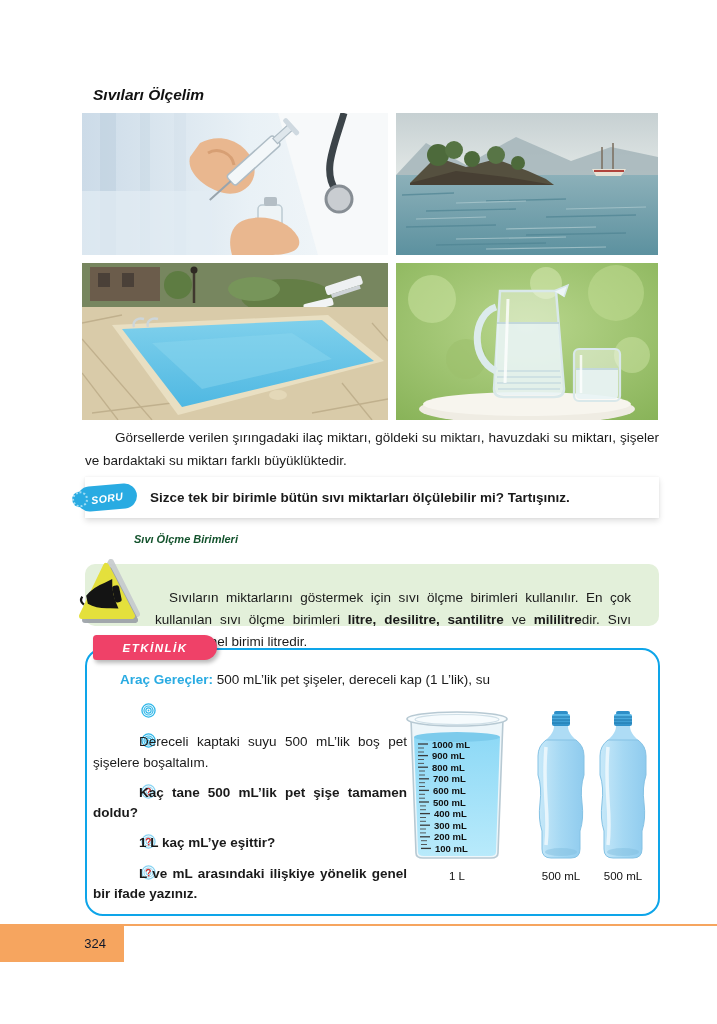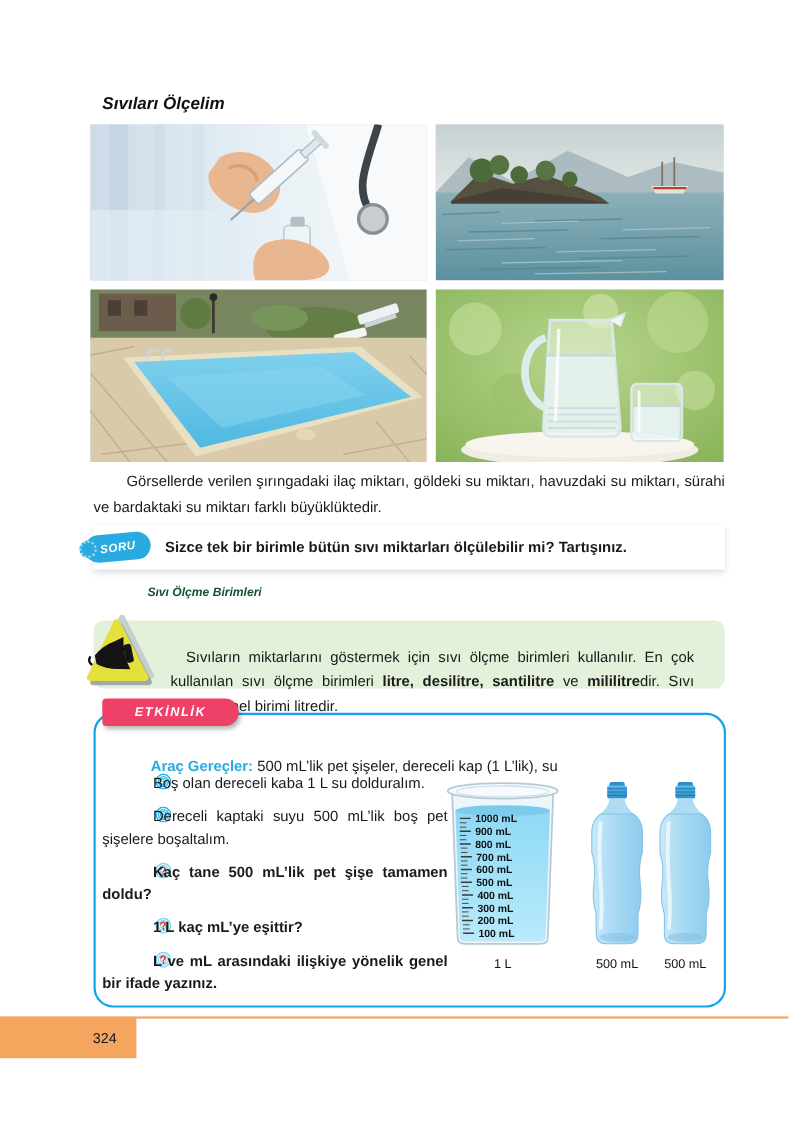--- a/index.html
+++ b/index.html
@@ -44,21 +44,21 @@
 
   
   .activity-box{position:absolute;left:85px;top:648px;width:571px;height:264px;
                 border:2px solid #0ea5e9;border-radius:18px;background:#fff;}
   .activity-badge{position:absolute;left:6px;top:-15px;width:124px;height:25px;background:#EF4168;
                   border-radius:4px 14px 14px 4px;display:flex;align-items:center;justify-content:center;
                   box-shadow:2px 3px 4px rgba(0,0,0,.28);}
   .activity-badge::after{content:"";position:absolute;left:6px;bottom:-3px;width:112px;height:8px;
                   background:#C92B50;border-radius:4px;z-index:-1;}
   .activity-badge span{color:#fff;font-size:11.5px;font-weight:bold;font-style:italic;letter-spacing:1.5px;}
-  .materials{position:absolute;left:33px;top:22px;margin:17px;font-size:13.5px;}
+  .materials{position:absolute;left:33px;top:22px;margin:0;font-size:13.5px;}
   .materials .mat-label{color:#29ABE2;font-weight:bold;}
   .steps{position:absolute;left:6px;top:52px;width:314px;}
   .step{margin:0 0 10px 0;font-size:13.5px;line-height:1.5;text-align:justify;text-indent:24px;}
   .step.q{font-weight:bold;}
   .step-icon{display:inline-block;width:15px;height:15px;vertical-align:-2px;margin-right:7px;}
   .illustration{position:absolute;left:312px;top:56px;width:256px;height:188px;}
 
   
   .footer-line{position:absolute;left:0;top:924px;width:717px;height:2px;background:#F6A55F;}
   .footer-block{position:absolute;left:0;top:925px;width:124px;height:37px;background:#F6A55F;
@@ -228,21 +228,21 @@
       <g>
         <rect x="178" y="86" width="46" height="52" rx="5" fill="#ffffff" opacity=".45"></rect>
         <rect x="178" y="86" width="46" height="52" rx="5" stroke="#d9e8ea" stroke-width="2.2" fill="none"></rect>
         <path d="M180,106 L222,106 L222,132 Q222,136 217,136 L185,136 Q180,136 180,132 Z" fill="#e8f3f5" opacity=".9"></path>
         <line x1="180" y1="106" x2="222" y2="106" stroke="#c3d8db" stroke-width="1.8"></line>
         <line x1="185" y1="92" x2="185" y2="130" stroke="#ffffff" stroke-width="2.5" opacity=".8"></line>
       </g>
     </svg>
   </div>
 
-  <p class="intro-par">Görsellerde verilen şırıngadaki ilaç miktarı, göldeki su miktarı, havuzdaki su miktarı, sürahi ve bardaktaki su miktarı farklı büyüklüktedir.</p>
+  <p class="intro-par">Görsellerde verilen şırıngadaki ilaç miktarı, göldeki su miktarı, havuzdaki su miktarı, şişeler ve bardaktaki su miktarı farklı büyüklüktedir.</p>
 
   <div class="soru-box">
     <div class="soru-badge">
       <span>SORU</span>
     </div>
     <p class="soru-question">Sizce tek bir birimle bütün sıvı miktarları ölçülebilir mi? Tartışınız.</p>
   </div>
 
   <div class="units-heading">Sıvı Ölçme Birimleri</div>
 
@@ -268,21 +268,21 @@
     </div>
 
     <p class="materials"><span class="mat-label">Araç Gereçler:</span><span> 500 mL’lik pet şişeler, dereceli kap (1 L’lik), su</span></p>
 
     <div class="steps">
       <p class="step"><span class="step-icon"><svg width="15" height="15" viewBox="0 0 16 16">
               <circle cx="8" cy="8" r="7" fill="#fff" stroke="#2FB7E9" stroke-width="1.4"></circle>
               <circle cx="8" cy="8" r="4.8" fill="none" stroke="#2FB7E9" stroke-width="1.3"></circle>
               <circle cx="8" cy="8" r="2.8" fill="none" stroke="#2FB7E9" stroke-width="1.2"></circle>
               <circle cx="8" cy="8" r="1" fill="#2FB7E9"></circle>
-            </svg></span><span>Boş olan dereceli kaba 1 L su dolduralım.</span></p>
+            </svg></span></p>
 
       <p class="step"><span class="step-icon"><svg width="15" height="15" viewBox="0 0 16 16">
               <circle cx="8" cy="8" r="7" fill="#fff" stroke="#2FB7E9" stroke-width="1.4"></circle>
               <circle cx="8" cy="8" r="4.8" fill="none" stroke="#2FB7E9" stroke-width="1.3"></circle>
               <circle cx="8" cy="8" r="2.8" fill="none" stroke="#2FB7E9" stroke-width="1.2"></circle>
               <circle cx="8" cy="8" r="1" fill="#2FB7E9"></circle>
             </svg></span><span>Dereceli kaptaki suyu 500 mL’lik boş pet şişelere boşaltalım.</span></p>
 
       <p class="step q"><span class="step-icon"><svg width="15" height="15" viewBox="0 0 16 16">
               <circle cx="8" cy="8" r="7" fill="#fff" stroke="#8AD4F2" stroke-width="1.4"></circle>

